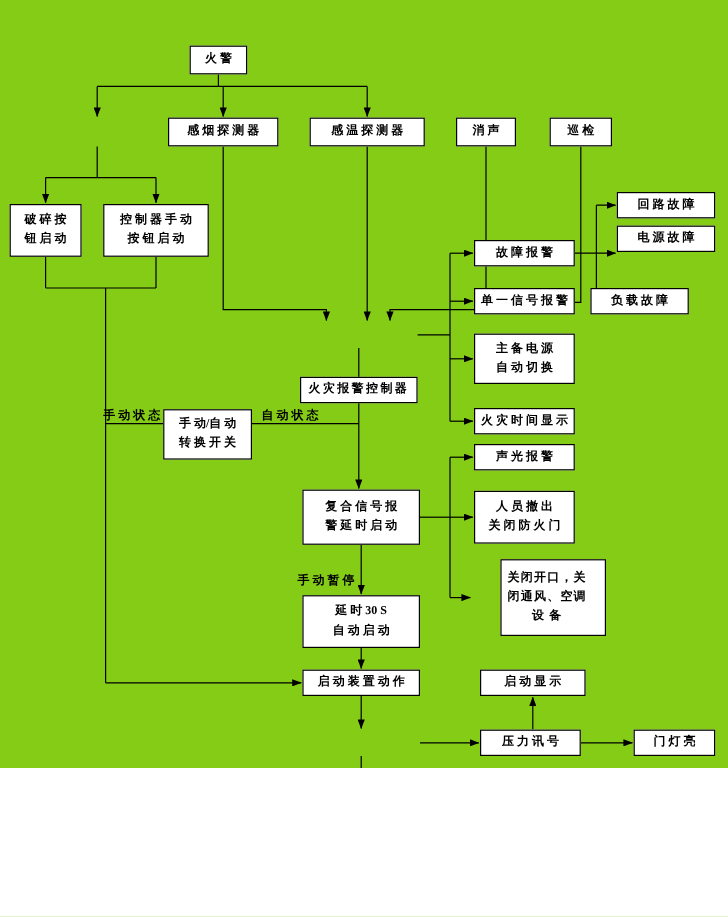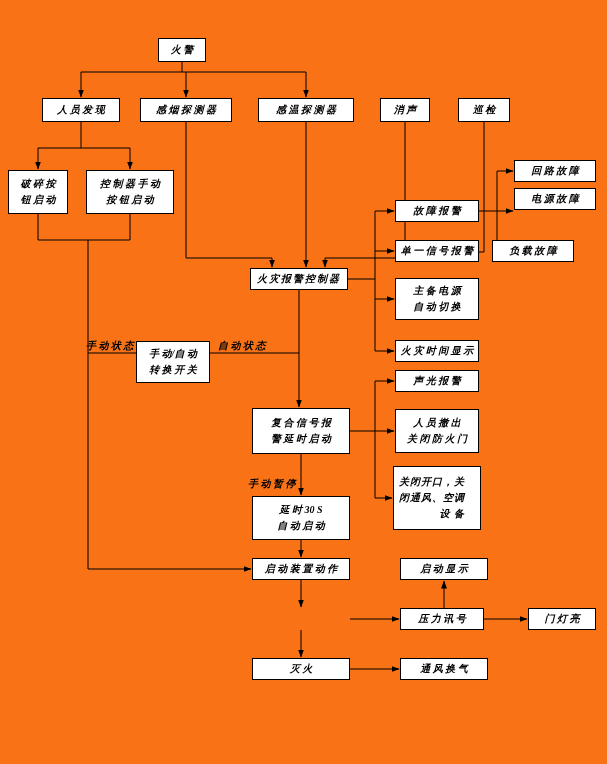--- a/index.html
+++ b/index.html
@@ -1,24 +1,24 @@
 <!DOCTYPE html>
 <html><head>
 <meta charset="utf-8">
 <style>
   html,body{margin:0;padding:0;background:#fff;}
-  .canvas{position:relative;width:607px;height:764px;background:#f97316;
-          font-family:"Liberation Serif","DejaVu Serif",serif;color:#000;overflow:hidden;font-style:italic;}
+  .canvas{position:relative;width:607px;height:640px;background:#84cc16;
+          font-family:"Liberation Serif","DejaVu Serif",serif;color:#000;overflow:hidden;}
   svg.wires{position:absolute;left:0;top:0;}
   .box{position:absolute;box-sizing:border-box;border:1px solid #000;background:#fff;
        display:flex;align-items:center;justify-content:center;text-align:center;
        font-size:10px;font-weight:bold;line-height:1.6;white-space:pre-line;}
-  .box.ls2{letter-spacing:2px;}
+  .box.ls2{letter-spacing:2px;margin-top:46px;}
   .box.ls1{letter-spacing:1px;}
-  .box.left{justify-content:flex-start;text-align:right;padding-left:5px;}
+  .box.left{justify-content:flex-start;text-align:center;padding-left:5px;margin-left:24px;}
   .flabel{position:absolute;font-size:10px;font-weight:bold;white-space:pre;}
 </style>
 </head>
 <body>
 
 <div class="canvas">
 
   <svg class="wires" width="607" height="764">
     <defs>
       <marker id="ar" viewBox="0 0 8 6" markerWidth="8" markerHeight="6" refX="7.5" refY="3" orient="auto" markerUnits="userSpaceOnUse">
@@ -68,21 +68,20 @@
       <line x1="301" y1="580" x2="301" y2="607" marker-end="url(#ar)"></line>
       <line x1="301" y1="630" x2="301" y2="657" marker-end="url(#ar)"></line>
       <line x1="350" y1="619" x2="399" y2="619" marker-end="url(#ar)"></line>
       <line x1="484" y1="619" x2="527" y2="619" marker-end="url(#ar)"></line>
       <line x1="444" y1="608" x2="444" y2="581" marker-end="url(#ar)"></line>
       <line x1="350" y1="669" x2="399" y2="669" marker-end="url(#ar)"></line>
     </g>
   </svg>
 
   <div class="box" style="left:158px;top:38px;width:48px;height:24px">火  警</div>
-  <div class="box" style="left:42px;top:98px;width:78px;height:24px">人 员 发 现</div>
   <div class="box" style="left:258px;top:98px;width:96px;height:24px">感 温 探 测 器</div>
   <div class="box" style="left:140px;top:98px;width:92px;height:24px">感 烟 探 测 器</div>
   <div class="box" style="left:380px;top:98px;width:50px;height:24px">消  声</div>
   <div class="box" style="left:458px;top:98px;width:52px;height:24px">巡  检</div>
   <div class="box" style="left:8px;top:170px;width:60px;height:44px">破 碎 按
 钮 启 动</div>
   <div class="box" style="left:86px;top:170px;width:88px;height:44px">控 制 器 手 动
 按 钮 启 动</div>
   <div class="box ls2" style="left:250px;top:268px;width:98px;height:22px">火灾报警控制器</div>
   <div class="box" style="left:395px;top:200px;width:84px;height:22px">故 障 报 警</div>

